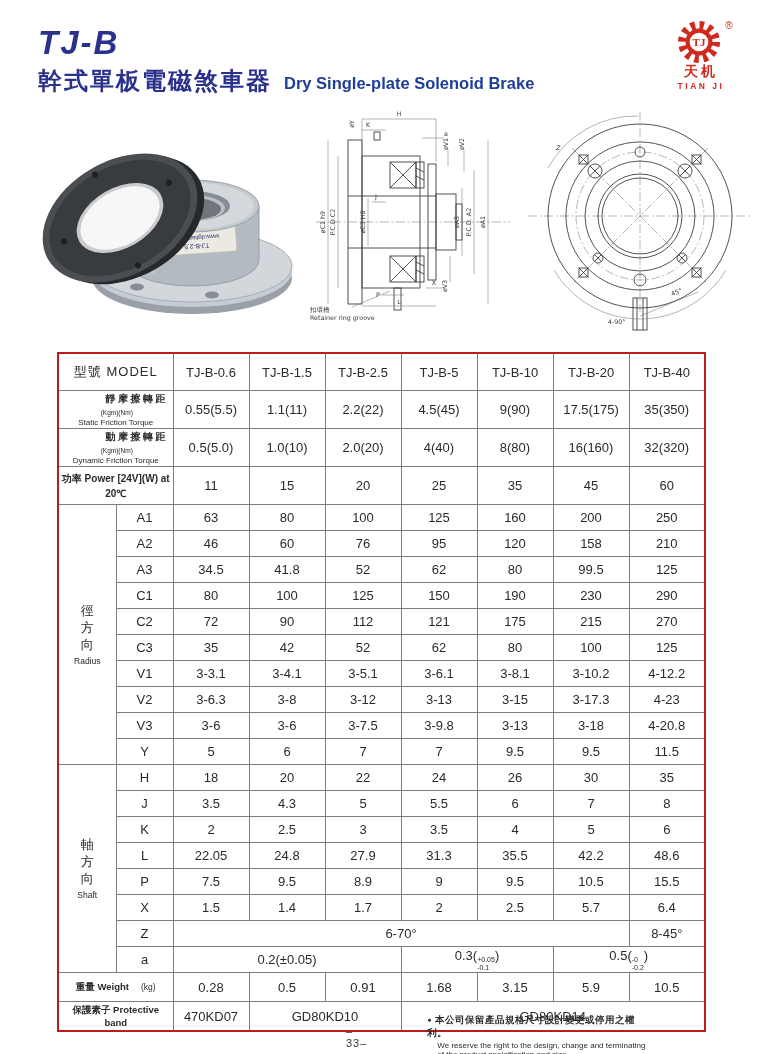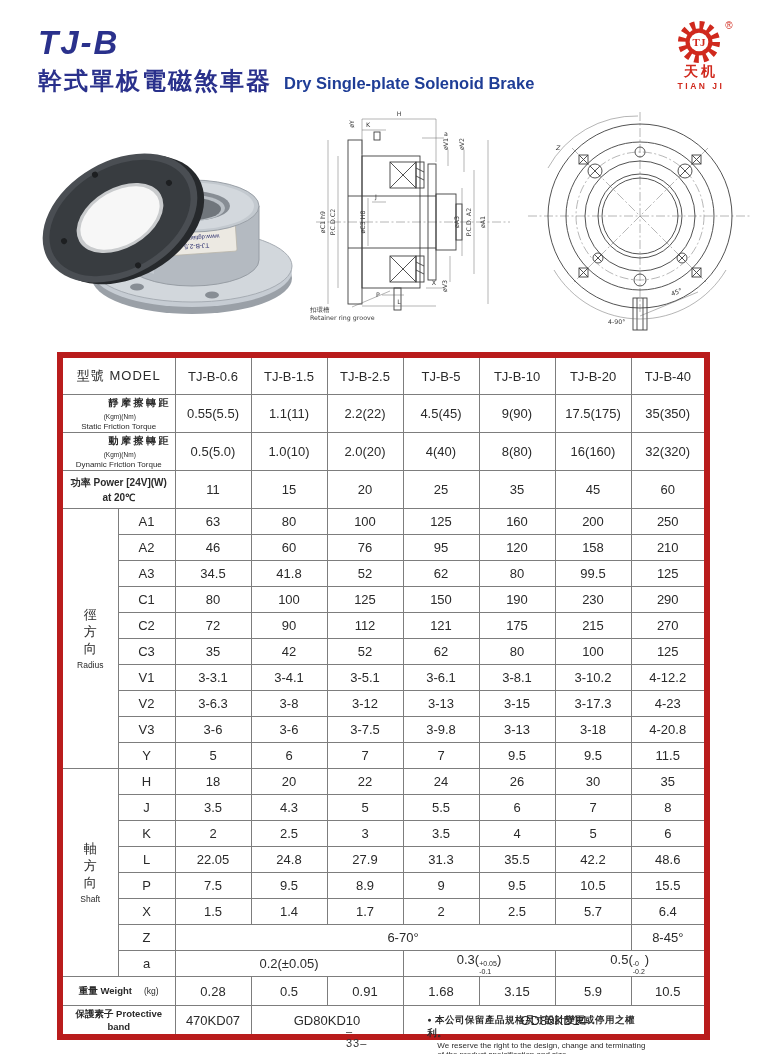--- a/index.html
+++ b/index.html
@@ -26,21 +26,21 @@
   .draw{font-family:"DejaVu Sans",sans-serif;}
   .draw text{font-size:6.3px;fill:#3a3a3a;}
   .draw .geo{stroke:#3f3f3f;stroke-width:0.9;fill:none;}
   .draw .dim{stroke:#6a6a6a;stroke-width:0.5;fill:none;}
   .draw .cl{stroke:#7a7a7a;stroke-width:0.55;fill:none;stroke-dasharray:9 2.5 2 2.5;}
   .draw .zhsm{font-size:6.5px;}
   .draw .ital{font-style:italic;}
 
   
   table.spec{border-collapse:collapse;table-layout:fixed;margin:16px 0 0 57px;
-             border:6px solid #b91c1c;}
+             border:2px solid #b91c1c;}
   table.spec td,table.spec th{border:1px solid #7d7d7d;text-align:center;
              font-size:13px;font-weight:normal;padding:0 2px;color:#2a2a2a;}
   .r-head th{height:36px;font-size:14px;}
   th.lab-head{font-size:13px;font-weight:bold;letter-spacing:1px;}
   .r-spec td{height:37px;}
   .r-dim td{height:25px;}
   .r-wt td{height:28px;}
   .r-pro td{height:28px;}
   td.lab{text-align:left;padding-left:5px;}
   td.lab .zh{font-size:10px;font-weight:bold;}

